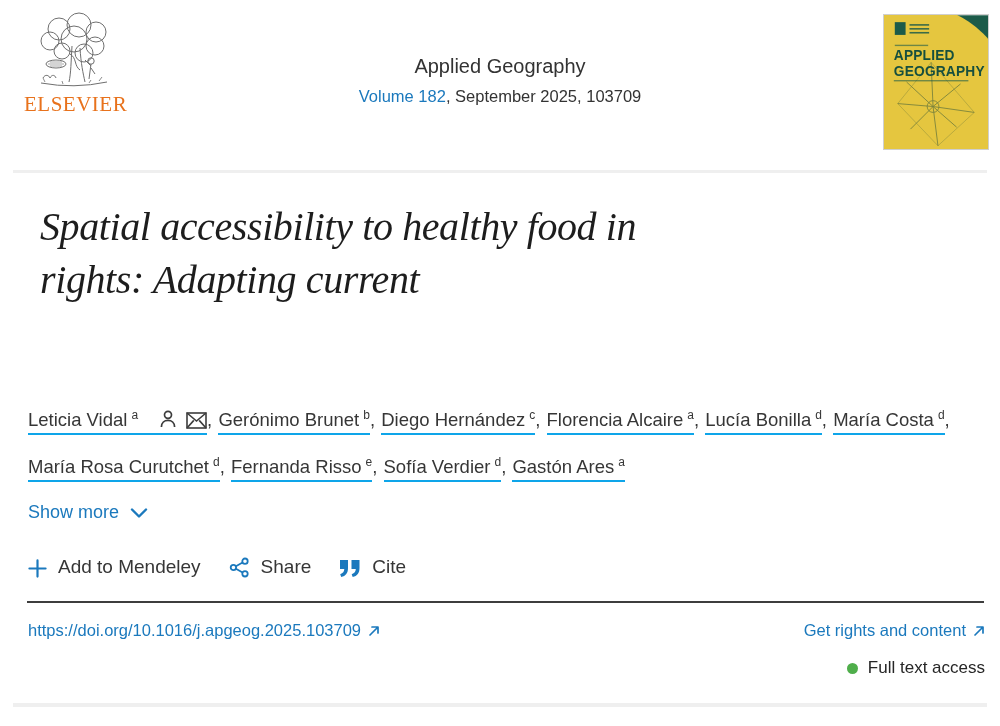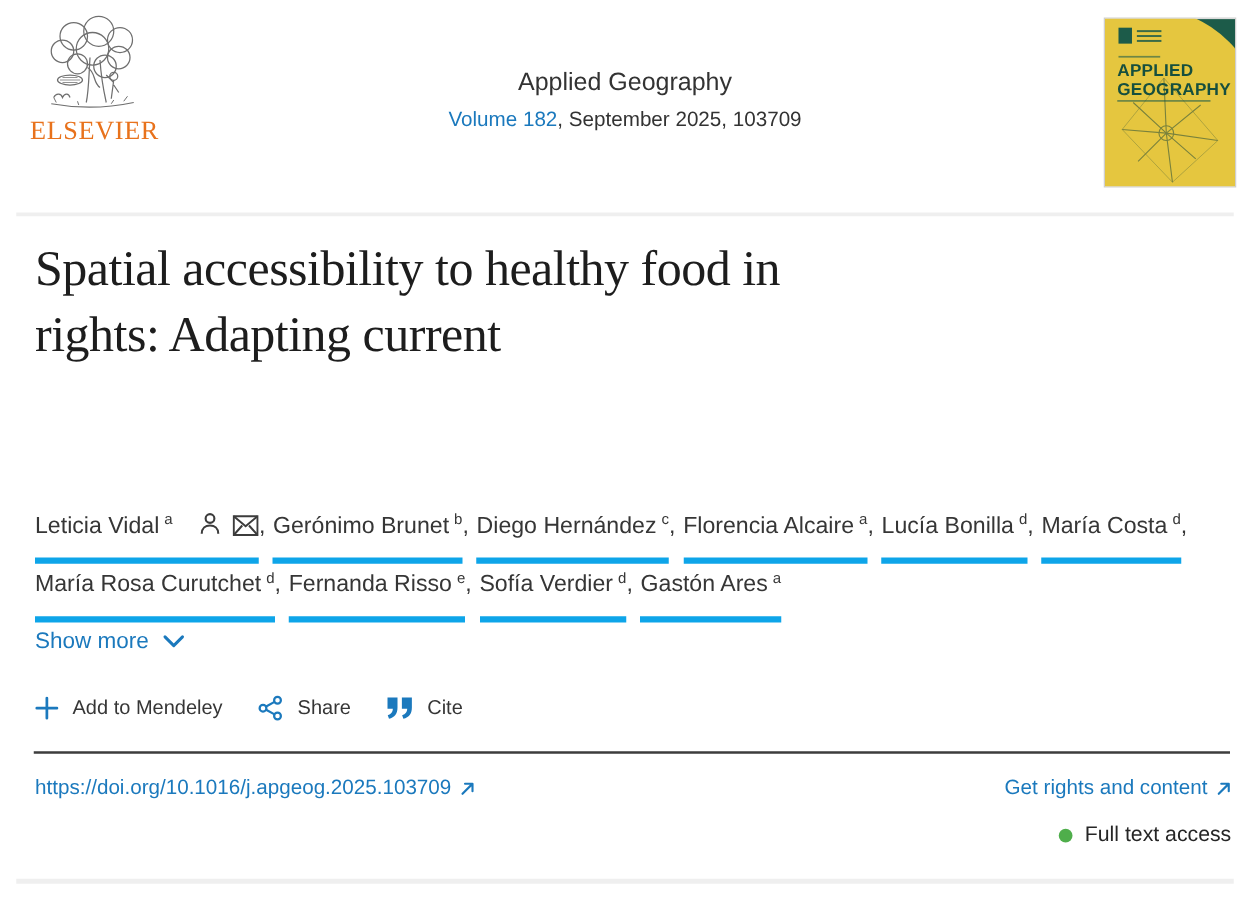--- a/index.html
+++ b/index.html
@@ -27,36 +27,36 @@
   .issue-line a{color:var(--blue);text-decoration:none;cursor:pointer;}
   .cover-link{position:absolute;left:883px;top:14px;width:108px;height:138px;display:block;cursor:pointer;}
   .cover-link svg{display:block;border:1px solid #cfcfcf;}
 
   .divider{position:absolute;left:13px;width:974px;height:3px;background:#efefef;}
   .divider.top{top:170px;}
   .divider.bottom{top:703px;height:4px;}
   .divider-dark{position:absolute;left:27px;top:601px;width:957px;height:2px;background:#3d3d3d;}
 
   
-  .article-title{position:absolute;left:28px;top:188px;width:880px;margin:0;
+  .article-title{position:absolute;left:28px;top:188px;width:880px;margin:12px;
     font-family:"Liberation Serif","DejaVu Serif",serif;font-weight:400;color:var(--title-ink);
-    font-size:40px;line-height:53px;letter-spacing:-.4px;}
+    font-size:40px;line-height:53px;letter-spacing:-.4px;font-style:italic;}
   .authors{position:absolute;left:28px;top:394px;width:946px;font-size:18.5px;line-height:43px;color:var(--ink);}
-  .author{color:var(--ink);text-decoration:none;border-bottom:5px solid #0ea5e9;padding-bottom:16px;cursor:pointer;white-space:nowrap;}
+  .author{color:var(--ink);text-decoration:none;border-bottom:2px solid #0ea5e9;padding-bottom:3px;cursor:pointer;white-space:nowrap;}
   .author sup{font-size:12px;margin-left:4px;}
   .auth-icons{margin-left:12px;}
   .auth-icons svg{vertical-align:-3px;margin-left:8px;}
   .sep{margin-right:1px;}
 
   .show-more{position:absolute;left:28px;top:502px;display:flex;align-items:center;gap:11px;
     background:none;border:none;padding:0;font-size:18px;color:var(--blue);cursor:pointer;
     font-family:inherit;}
   .actions{position:absolute;left:28px;top:556px;display:flex;align-items:center;}
-  .action-btn{display:flex;align-items:center;gap:11px;background:none;border:none;padding:0;
-    font-size:16px;color:var(--ink);cursor:pointer;font-family:inherit;}
+  .action-btn{display:flex;align-items:flex-end;gap:11px;background:none;border:none;padding:0;
+    font-size:19px;color:var(--ink);cursor:pointer;font-family:inherit;}
   .action-btn + .action-btn{margin-left:28px;}
 
   
   .doi-row{position:absolute;left:28px;right:15px;top:621px;display:flex;justify-content:space-between;font-size:16.5px;}
   .doi-row a{color:var(--blue);text-decoration:none;cursor:pointer;display:flex;align-items:center;gap:7px;}
   .access-row{position:absolute;right:15px;top:658px;display:flex;align-items:center;gap:10px;font-size:17px;}
   .access-dot{width:11px;height:11px;border-radius:50%;background:var(--green);display:inline-block;}
   .access-label{color:#262626;}
 </style>
 </head>

